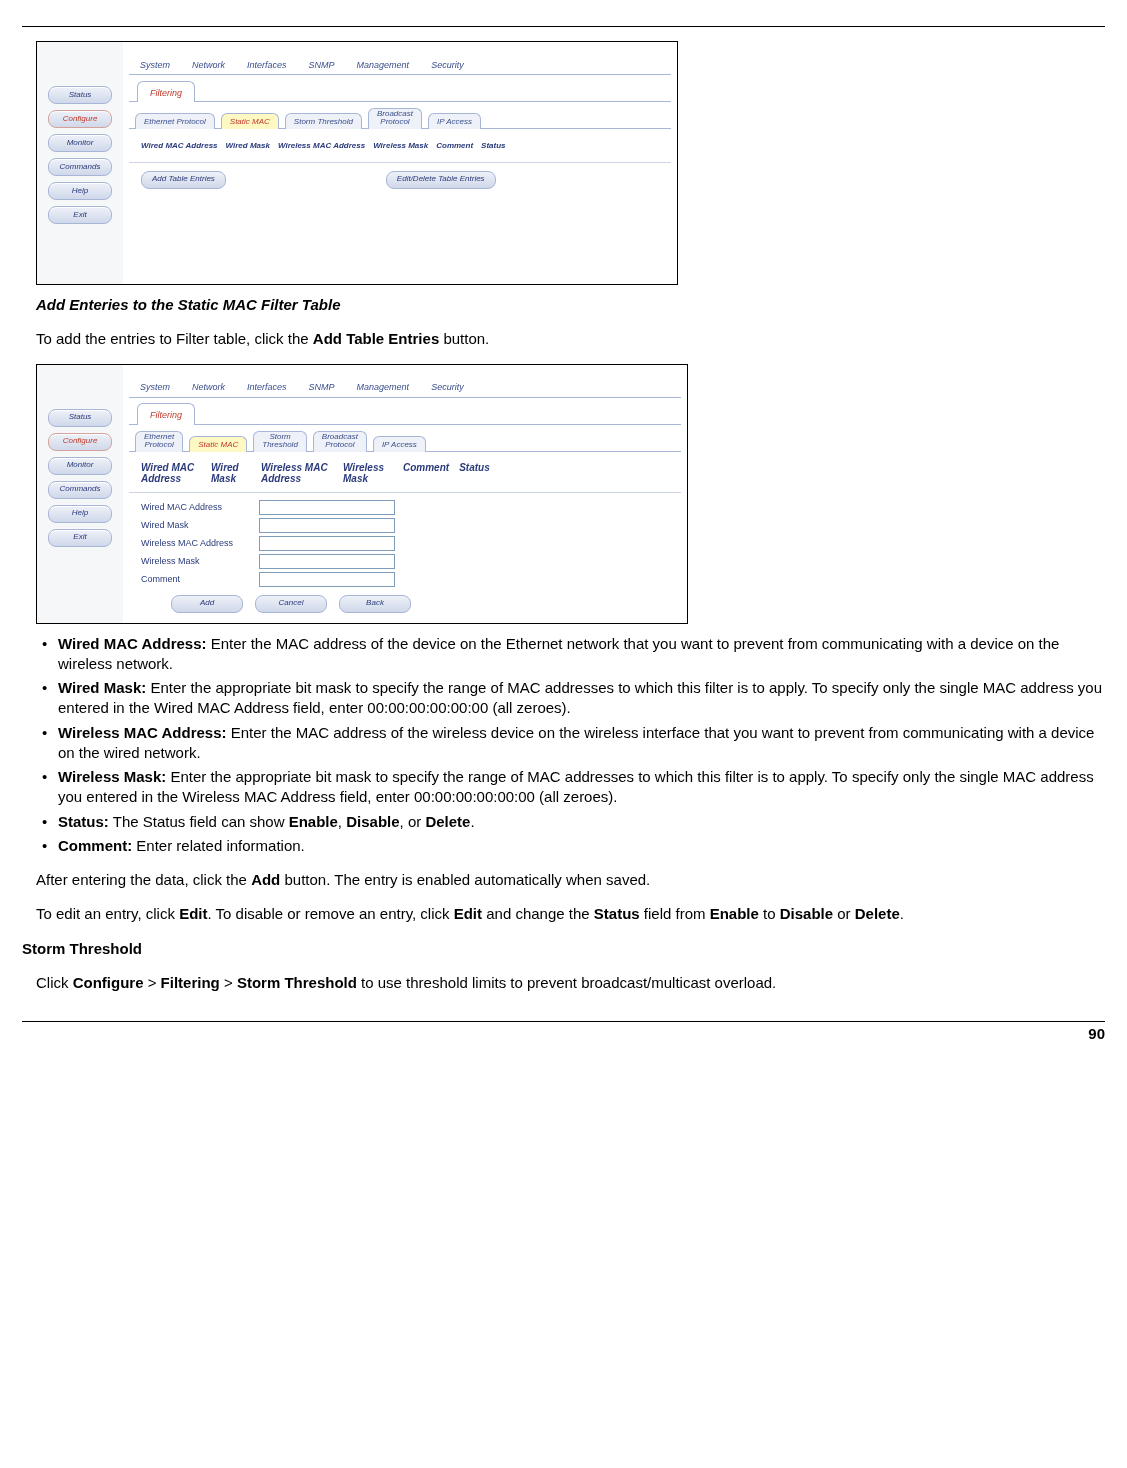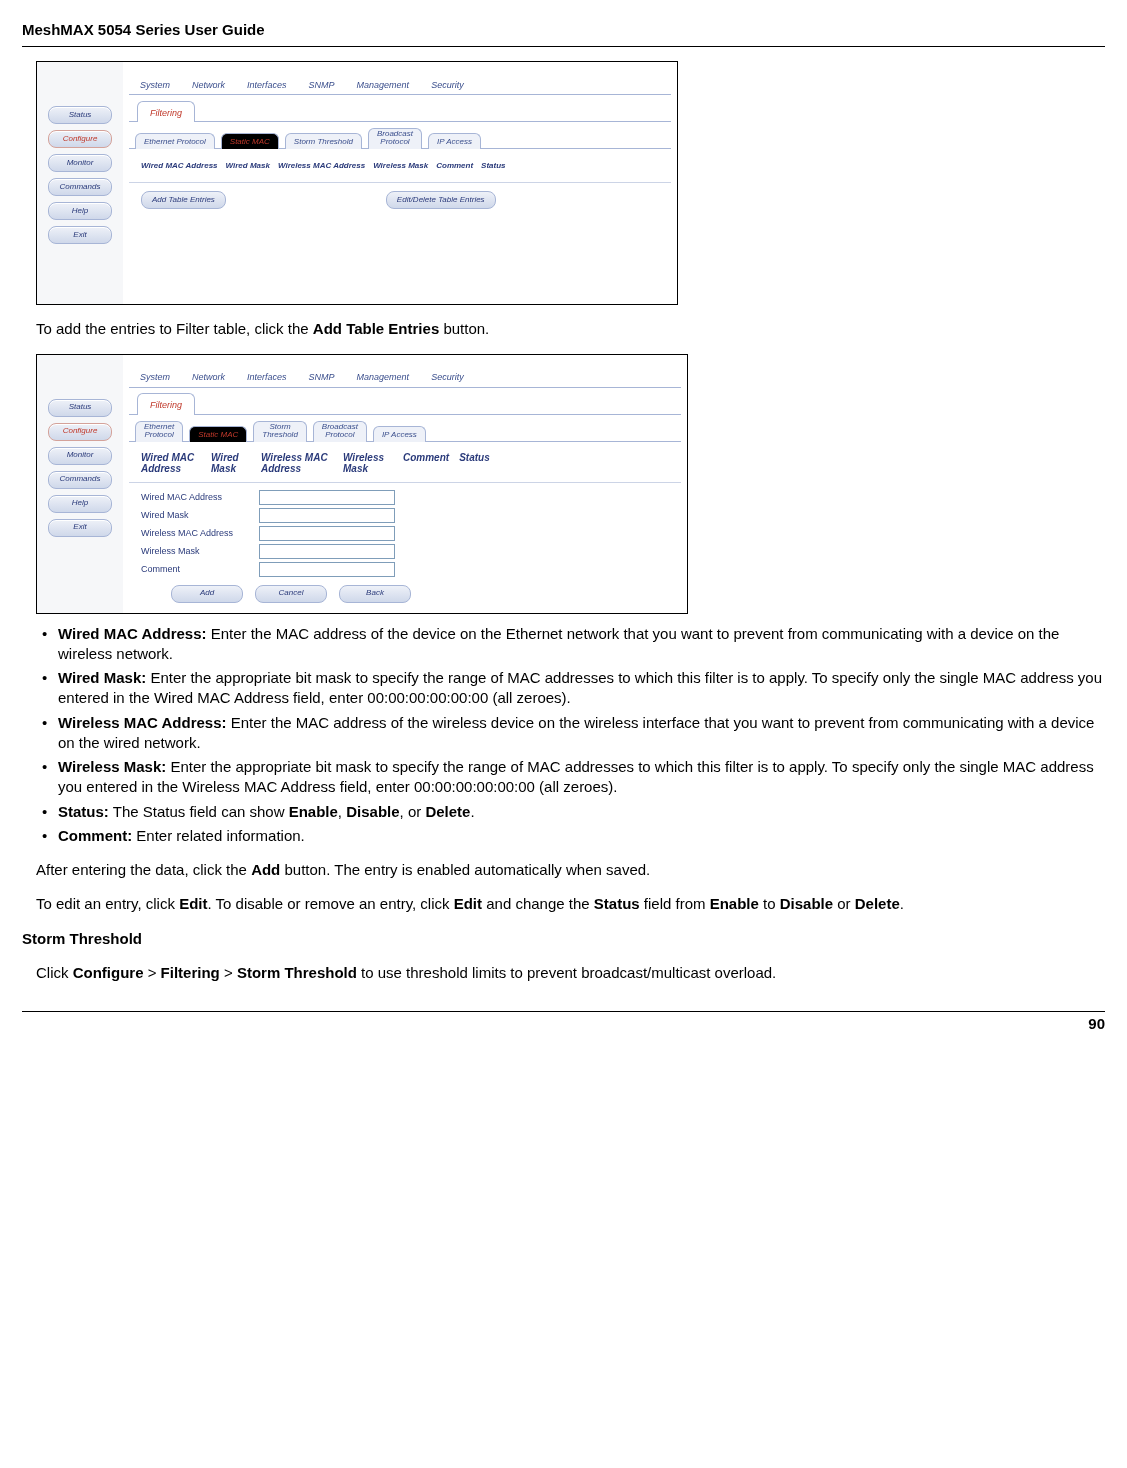--- a/index.html
+++ b/index.html
@@ -112,21 +112,21 @@
     border-top-left-radius:6px;
     border-top-right-radius:6px;
     background:#eef1f8;
     margin-left:6px;
     position:relative;
     top:1px;
     text-align:center;
     line-height:1;
   }
   .tab2.twoline { padding-top:1px; }
-  .tab2.active { color:#c0392b; background:#000000; }
+  .tab2.active { color:#c0392b; background:#fef9c3; }
 
   .table-headers {
     display:flex;
     font-size:8px;
     font-weight:bold;
     font-style:italic;
     color:#2a3a7a;
     padding:12px 8px 10px 12px;
     gap:8px;
     border-bottom:1px solid #ccd4e6;
@@ -180,21 +180,20 @@
   .bullets { margin:6px 0 6px 0; padding:0; list-style:none; }
   .bullets li { position:relative; padding-left:22px; margin:4px 0; }
   .bullets li::before { content:"•"; position:absolute; left:6px; top:0; }
   b { font-weight:bold; }
   .storm-head { font-weight:bold; margin:14px 0 6px 0; }
 </style>
 </head>
 <body>
 
 <div class="page-header">
-  <div class="right">MeshMAX 5054 Series User Guide</div>
 </div>
 <hr class="rule">
 
 <div class="indent-block">
 <div class="shot shot1">
   <div class="shot-inner">
     <div class="sidebar">
       <div class="side-btn">Status</div>
       <div class="side-btn active">Configure</div>
       <div class="side-btn">Monitor</div>
@@ -230,20 +229,21 @@
         <div>Status</div>
       </div>
       <div class="pill-row">
         <div class="pill">Add Table Entries</div>
         <div class="pill">Edit/Delete Table Entries</div>
       </div>
     </div>
   </div>
 </div>
 
+<div class="section-head">Add Enteries to the Static MAC Filter Table</div>
 <p class="para">
   <span>To add the entries to Filter table, click the </span><b>Add Table Entries</b><span> button.</span>
 </p>
 
 <div class="shot shot2">
   <div class="shot-inner">
     <div class="sidebar">
       <div class="side-btn">Status</div>
       <div class="side-btn active">Configure</div>
       <div class="side-btn">Monitor</div>

